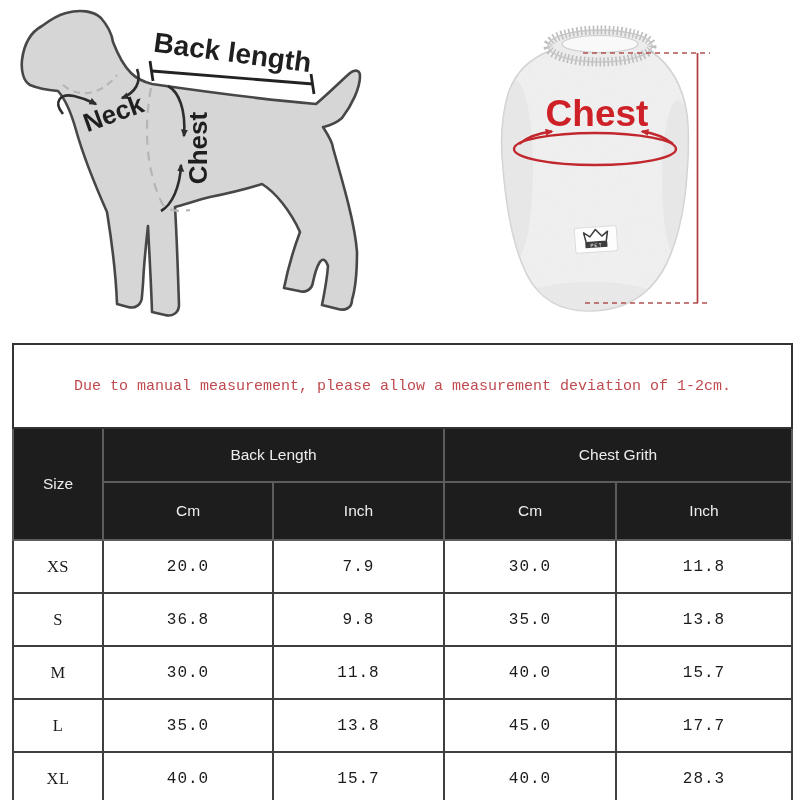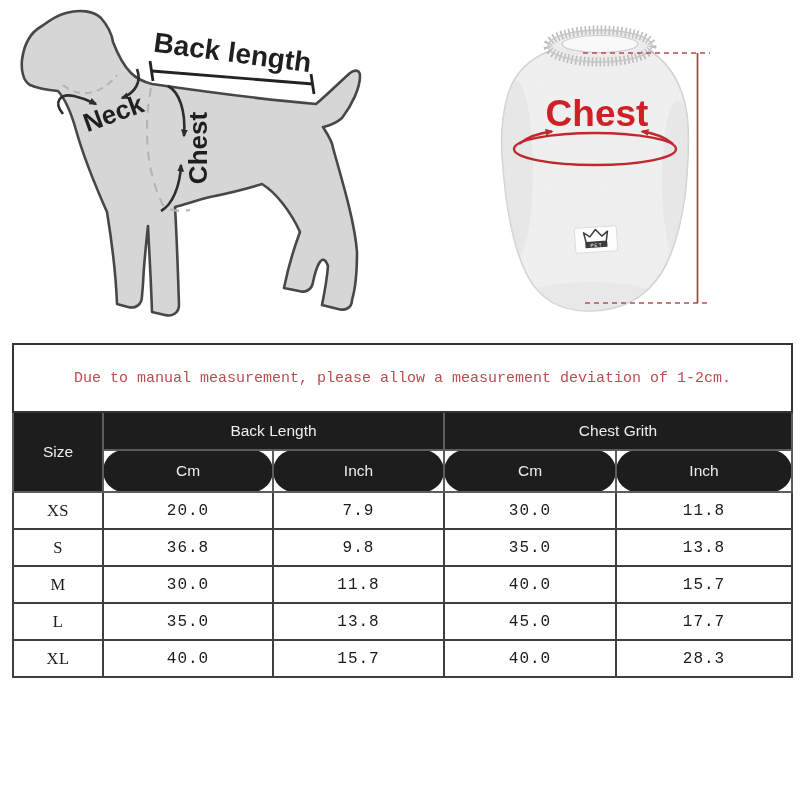--- a/index.html
+++ b/index.html
@@ -8,34 +8,34 @@
     font-family:"Liberation Sans",sans-serif;overflow:hidden;
   }
   .top-section{position:absolute;left:0;top:0;width:800px;height:340px;}
   
   table.size-table{
     position:absolute;left:12px;top:343px;width:781px;
     border-collapse:collapse;table-layout:fixed;
     border:2px solid #333333;
   }
   table.size-table td,table.size-table th{
-    text-align:center;vertical-align:middle;padding:0;
+    text-align:center;vertical-align:middle;padding:8px;
   }
   td.note-cell{
     height:66px;background:#ffffff;border:2px solid #333333;
     color:#bf4a4f;font-family:"Liberation Mono",monospace;
     font-size:15px;letter-spacing:0px;
   }
   th.hdr{
     background:#1d1d1d;color:#ededed;font-weight:400;
     font-size:15.5px;border:2px solid #5c5c5c;
     font-family:"Liberation Sans",sans-serif;
   }
   tr.hdr-row1 th{height:36px;}
-  tr.hdr-row2 th{height:40px;border-radius:21px;}
+  tr.hdr-row2 th{height:40px;}
   td.cell{
     height:35px;border:2px solid #3f3f3f;background:#ffffff;
     color:#1b1b1b;font-family:Liberation Mono, monospace;
     font-size:16px;letter-spacing:1px;
   }
   td.size-cell{
     font-family:Liberation Serif, serif;font-size:16.5px;
     letter-spacing:0.5px;
   }
   

